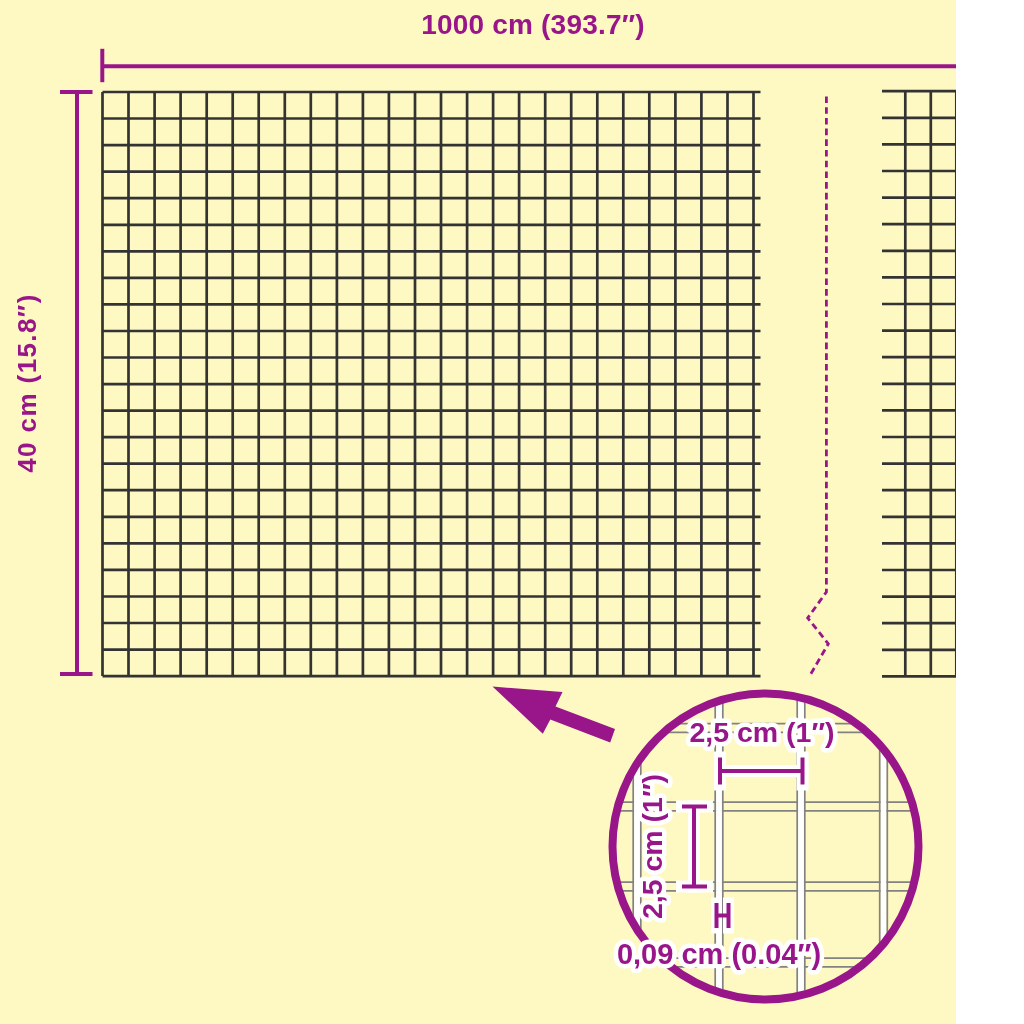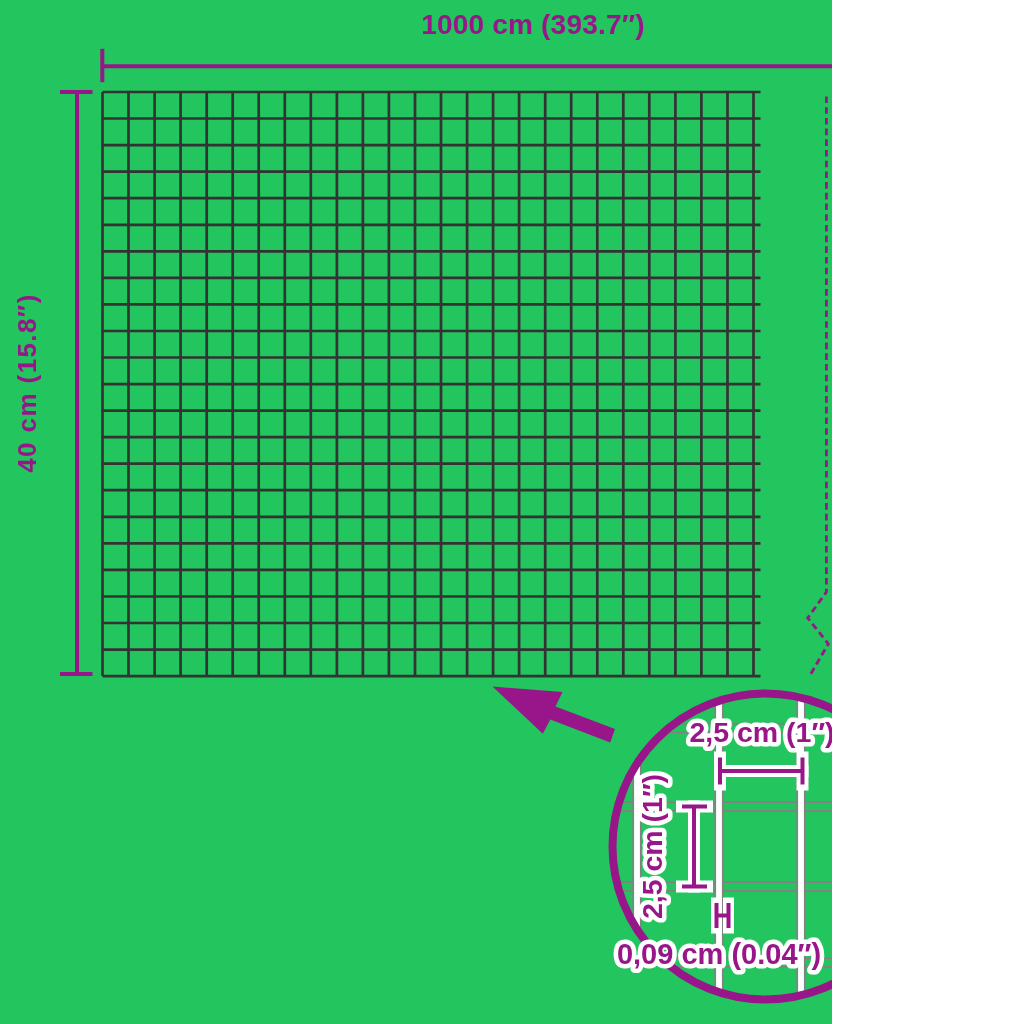--- a/index.html
+++ b/index.html
@@ -1,16 +1,16 @@
 <!DOCTYPE html>
 <html><head>
 <meta charset="utf-8">
 <style>
   html,body{margin:0;padding:0;background:#ffffff;}
-  .stage{position:relative;width:832px;height:1024px;background:#22c55e;overflow:hidden;}
+  .stage{position:relative;width:956px;height:1024px;background:#fef9c3;overflow:hidden;}
   svg{display:block;}
   text{font-family:"Liberation Sans", sans-serif;font-weight:bold;fill:#99168A;}
 </style>
 </head>
 <body>
 
 <div class="stage">
 <svg width="1024" height="1024" viewBox="0 0 1024 1024">
   <defs>
     <clipPath id="circleclip">

